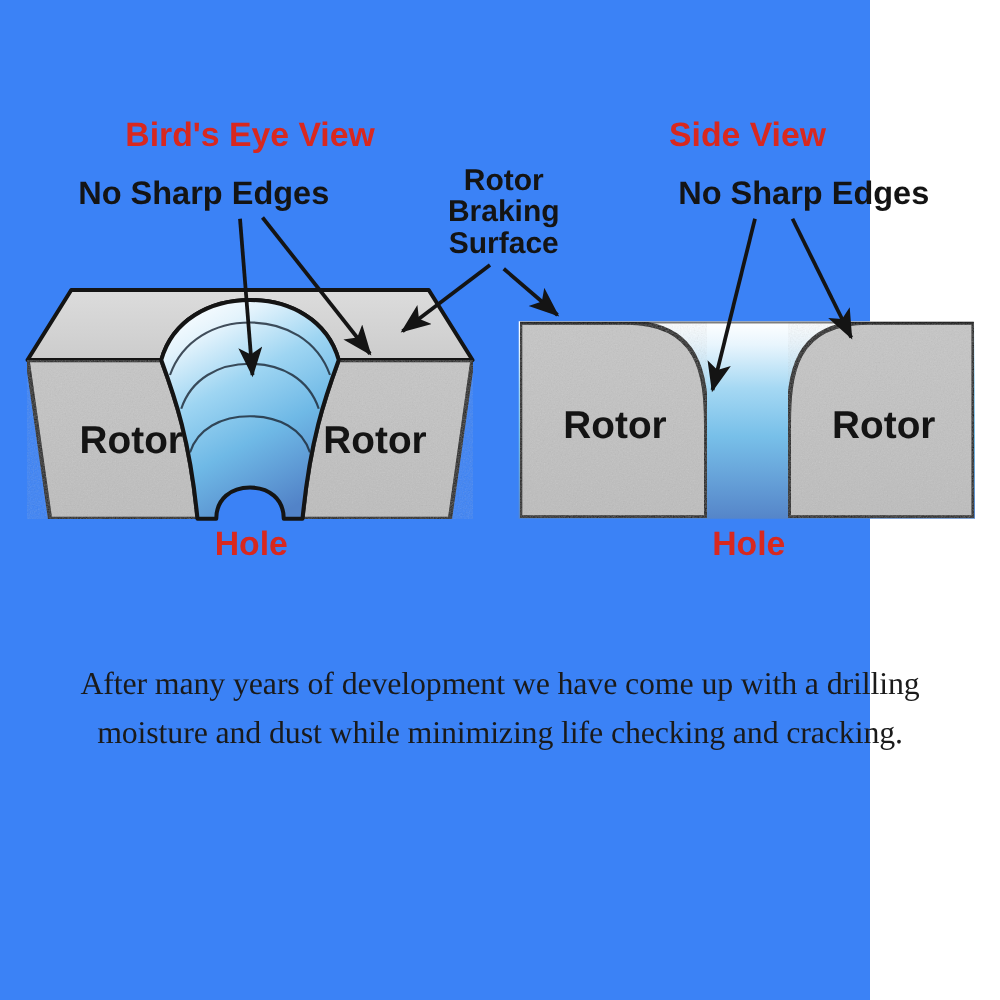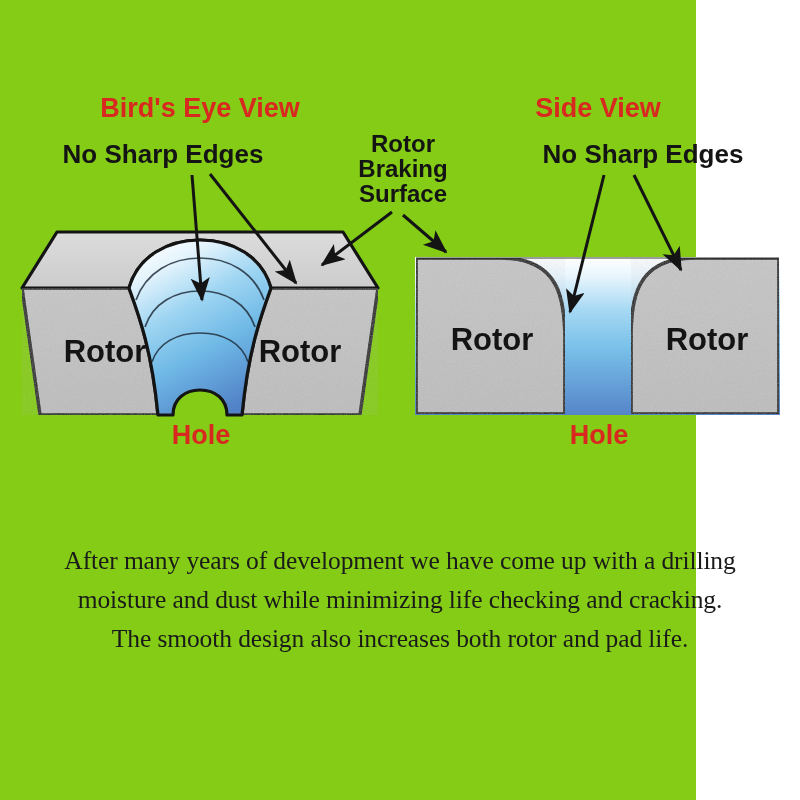--- a/index.html
+++ b/index.html
@@ -12,21 +12,21 @@
     width: 800px;
     height: 800px;
     overflow: hidden;
     font-family: "Liberation Sans", sans-serif;
     color: #000000;
   }
   #page {
     position: relative;
     width: 696px;
     height: 800px;
-    background: #84cc16;
+    background: #3b82f6;
   }
   #diagram-svg {
     position: absolute;
     left: 0;
     top: 0;
     width: 800px;
     height: 800px;
     display: block;
   }
   .svg-title {
@@ -63,21 +63,20 @@
     position: absolute;
     left: 8px;
     top: 527px;
     width: 784px;
     text-align: center;
     font-family: "Liberation Serif", serif;
     font-size: 25.5px;
     line-height: 39px;
     color: #1a1a1a;
     letter-spacing: -0.1px;
-    margin-top: 14px;
   }
 </style>
 </head>
 <body>
 
 <div id="page">
 
   <svg id="diagram-svg" viewBox="0 0 800 800" xmlns="http://www.w3.org/2000/svg">
     <defs>
 
@@ -203,16 +202,15 @@
       <line x1="604" y1="175" x2="570" y2="312" stroke="#141414" stroke-width="3" marker-end="url(#arrowHead)"></line>
       <line x1="634" y1="175" x2="681" y2="270" stroke="#141414" stroke-width="3" marker-end="url(#arrowHead)"></line>
 
       <line x1="403" y1="215" x2="446" y2="252" stroke="#141414" stroke-width="3" marker-end="url(#arrowHead)"></line>
     </g>
   </svg>
 
   <div class="paragraph">
     <div>After many years of development we have come up with a drilling</div>
     <div>moisture and dust while minimizing life checking and cracking.</div>
-    <div>The smooth design also increases both rotor and pad life.</div>
   </div>
 
 </div>
 
 </body></html>

